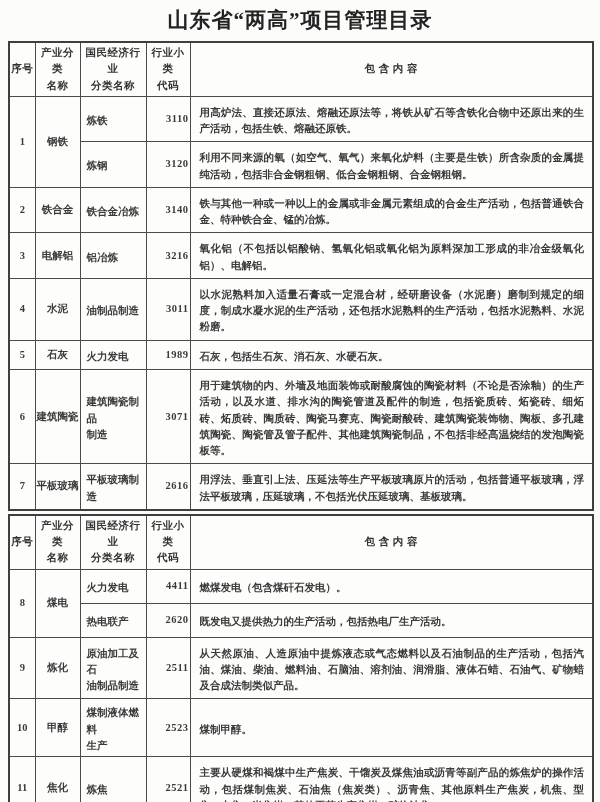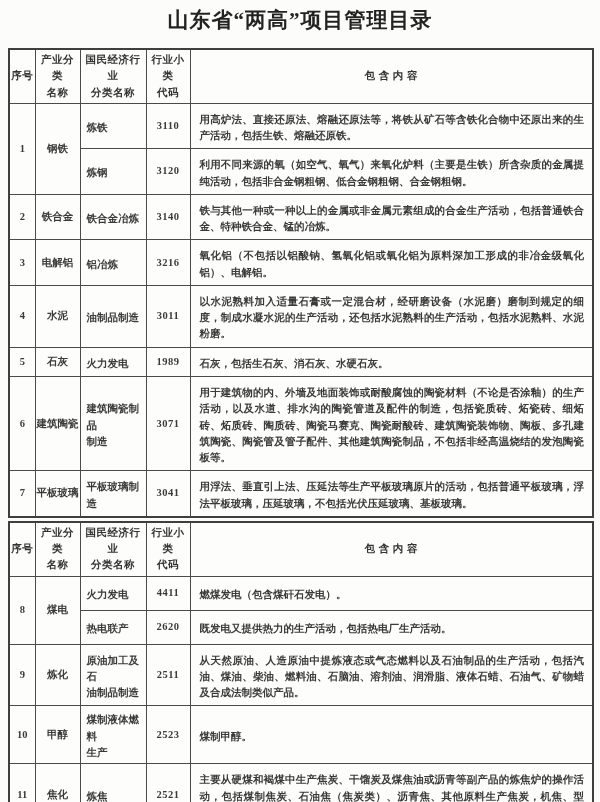--- a/index.html
+++ b/index.html
@@ -14,21 +14,21 @@
     min-height: 802px;
     padding: 6px 8px 4px 8px;
     background: #fcfcfb;
   }
   .doc-title {
     text-align: center;
     font-size: 21px;
     font-weight: 700;
     color: #222;
     letter-spacing: 1px;
-    margin-bottom: 14px;
+    margin-bottom: 7px;
     font-family: "Liberation Serif", "DejaVu Serif", serif;
   }
   table.catalog {
     width: 584px;
     border-collapse: collapse;
     table-layout: fixed;
     border: 2px solid #3f3f3f;
     background: #fdfdfc;
   }
   table.catalog + table.catalog { margin-top: 3px; }
@@ -50,21 +50,21 @@
     font-weight: 700;
     white-space: pre-line;
     font-size: 10.5px;
     color: #333;
     padding: 2px 1px;
     letter-spacing: 0.5px;
   }
   td.c-no   { text-align: center; padding: 2px 1px; }
   td.c-ind  { text-align: center; white-space: pre-line; padding: 6px 1px; }
   td.c-sec  { text-align: left; white-space: pre-line; padding: 6px 3px 2px 6px; }
-  td.c-code { text-align: center; padding: 2px 1px; letter-spacing: 0.5px; }
+  td.c-code { text-align: right; padding: 2px 1px; letter-spacing: 0.5px; }
   td.c-content {
     text-align: justify;
     padding: 8px 8px 4px 9px;
   }
 </style>
 </head>
 <body>
 
 <div class="page">
 
@@ -141,21 +141,21 @@
         <td class="c-sec">建筑陶瓷制品
 制造</td>
         <td class="c-code">3071</td>
         <td class="c-content">用于建筑物的内、外墙及地面装饰或耐酸腐蚀的陶瓷材料（不论是否涂釉）的生产活动，以及水道、排水沟的陶瓷管道及配件的制造，包括瓷质砖、炻瓷砖、细炻砖、炻质砖、陶质砖、陶瓷马赛克、陶瓷耐酸砖、建筑陶瓷装饰物、陶板、多孔建筑陶瓷、陶瓷管及管子配件、其他建筑陶瓷制品，不包括非经高温烧结的发泡陶瓷板等。</td>
       </tr>
 
       <tr style="height:34px">
         <td class="c-no">7</td>
         <td class="c-ind">平板玻璃</td>
         <td class="c-sec">平板玻璃制造</td>
-        <td class="c-code">3041</td>
+        <td class="c-code">2616</td>
         <td class="c-content">用浮法、垂直引上法、压延法等生产平板玻璃原片的活动，包括普通平板玻璃，浮法平板玻璃，压延玻璃，不包括光伏压延玻璃、基板玻璃。</td>
       </tr>
     </tbody>
   </table>
 
   <table class="catalog">
     <colgroup>
       <col class="w-no">
         <col class="w-ind">
         <col class="w-sec">

